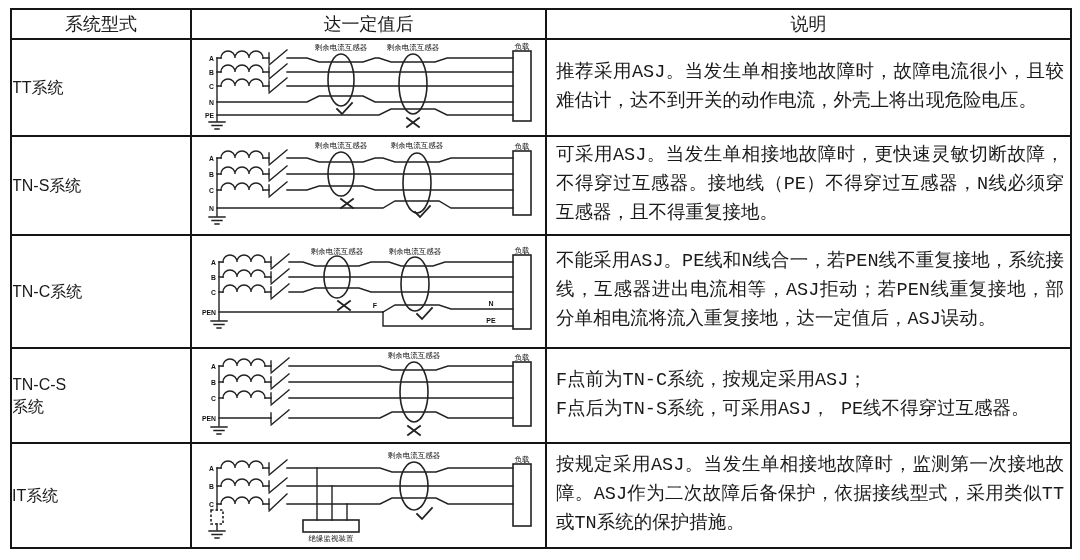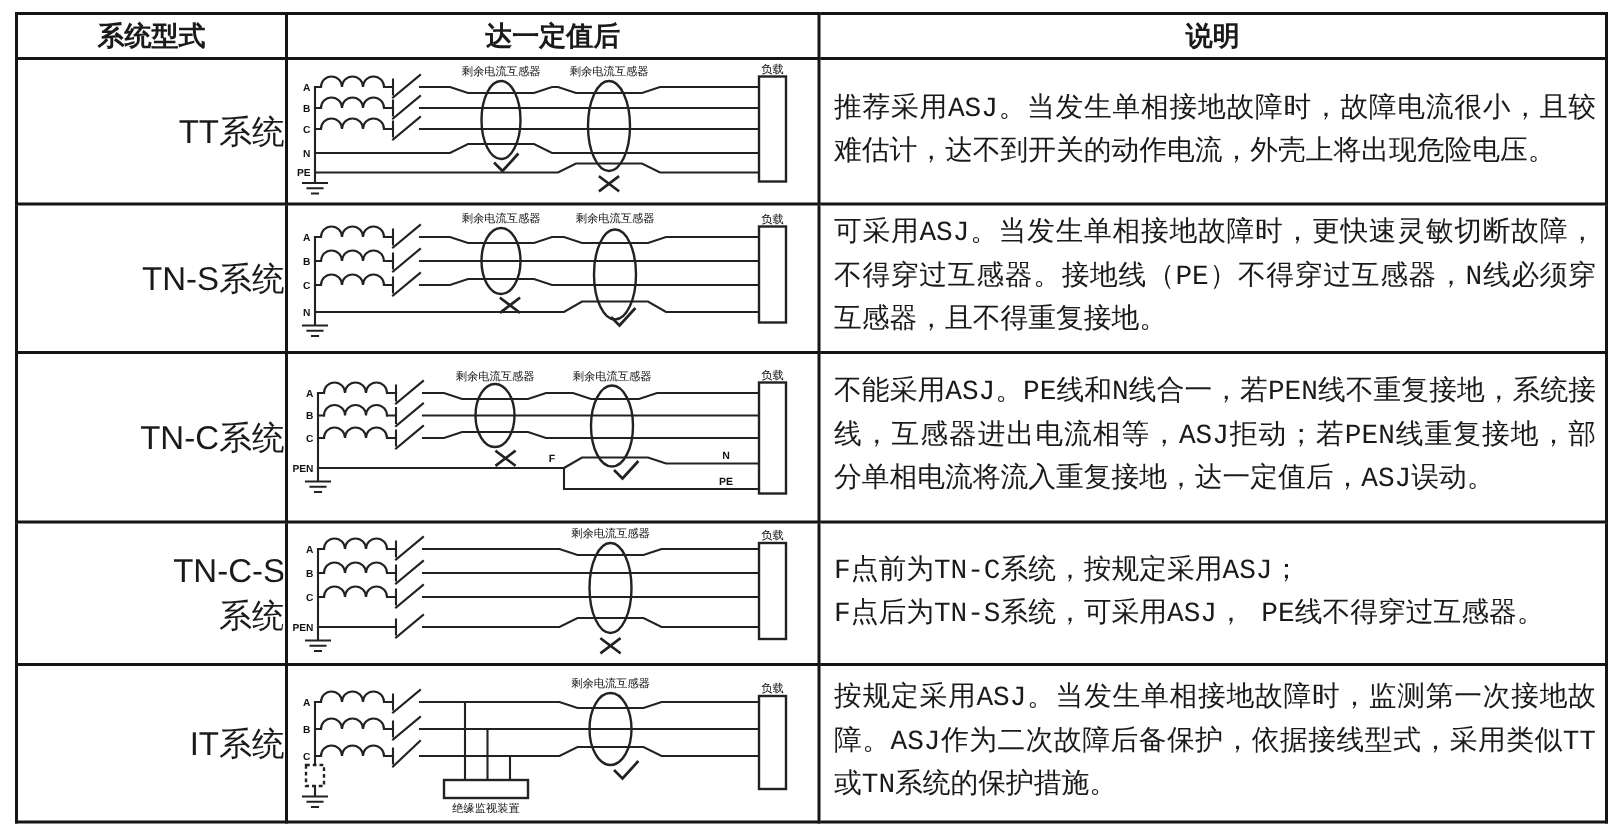--- a/index.html
+++ b/index.html
@@ -11,31 +11,31 @@
   table.sys{
     position:absolute;left:10px;top:8px;
     border-collapse:collapse;table-layout:fixed;
     width:1060px;
   }
   .sys td,.sys th{
     border:2px solid #151515;
     padding:0;vertical-align:middle;
     overflow:hidden;
   }
-  .sys th{font-weight:700;font-size:18px;text-align:center;height:28px;}
+  .sys th{font-weight:400;font-size:18px;text-align:center;height:28px;}
   td.type-cell{
-    text-align:right;font-size:22px;line-height:1.35;
+    text-align:left;font-size:16px;line-height:1.35;
     white-space:pre-line;
     border-radius:30px;
   }
   td.desc-cell{
     font-size:18.5px;line-height:1.56;text-align:justify;
     padding:2px 6px 2px 9px;white-space:pre-line;font-family:Liberation Mono, monospace;
   }
-  td.wiring-cell{text-align:left;text-decoration:underline;}
+  td.wiring-cell{text-align:center;text-decoration:underline;}
   td.wiring-cell svg{display:inline-block;vertical-align:middle;}
   
   .w{stroke:#222;stroke-width:1.4;fill:none;stroke-linecap:square;}
   .comp{stroke:#222;stroke-width:1.6;fill:none;}
   .mark{stroke:#222;stroke-width:1.8;fill:none;stroke-linecap:square;}
   .dlab{fill:#111;font-size:7.5px;text-anchor:middle;}
   .plab{fill:#111;font-size:6.8px;font-weight:bold;text-anchor:end;}
   .blab{fill:#111;font-size:7px;font-weight:bold;text-anchor:middle;}
 </style>
 </head>

